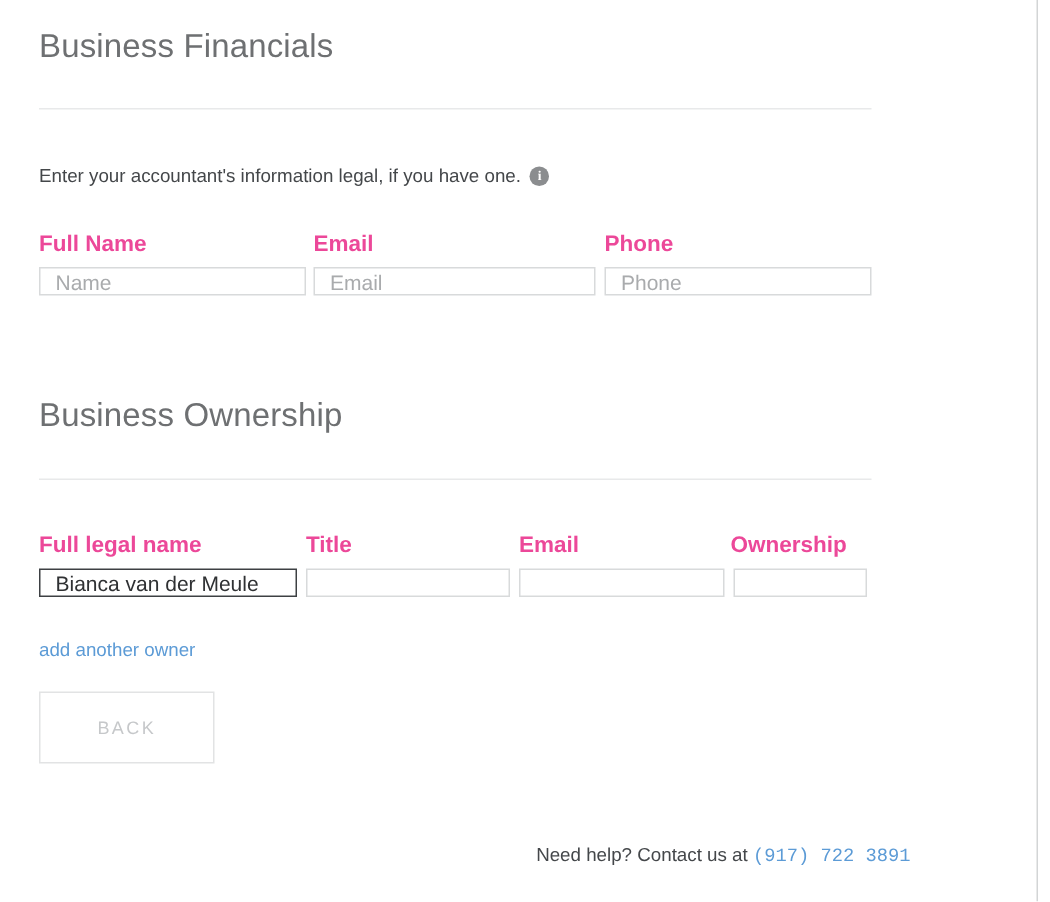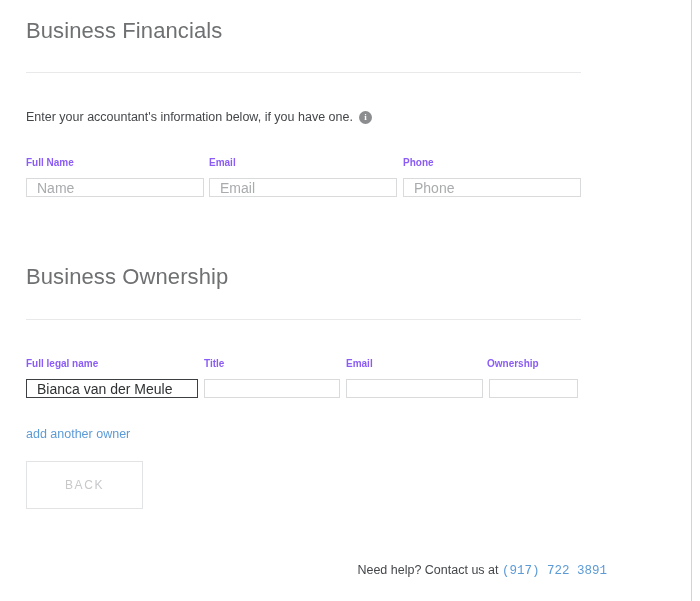--- a/index.html
+++ b/index.html
@@ -82,23 +82,23 @@
     color: #ffffff;
     font-size: 9px;
     font-weight: bold;
     font-family: "Liberation Serif", serif;
     margin-left: 6px;
     line-height: 1;
     user-select: none;
   }
 
   .field-label {
-    font-size: 10px;
+    font-size: 15px;
     font-weight: bold;
-    color: #8b5cf6;
+    color: #ec4899;
     line-height: 15px;
     white-space: nowrap;
   }
 
   .txt-input {
     box-sizing: border-box;
     height: 19px;
     border: 1px solid #d8dadb;
     background: #ffffff;
     font-family: "Liberation Sans", sans-serif;
@@ -175,21 +175,21 @@
   <div class="content" style="top:18px;">
     <h1 class="section-title">Business Financials</h1>
   </div>
 
   <div class="content" style="top:72px;">
     <div class="divider"></div>
   </div>
 
   <div class="content" style="top:109px;">
     <div class="helper-row">
-      <span>Enter your accountant's information below, if you have one.</span>
+      <span>Enter your accountant's information legal, if you have one.</span>
       <span class="info-icon">i</span>
     </div>
   </div>
 
   <div class="content" style="top:155px; height:16px;">
     <div style="position:relative; height:16px;">
       <span class="field-label" style="position:absolute; left:0px;">Full Name</span>
       <span class="field-label" style="position:absolute; left:183px;">Email</span>
       <span class="field-label" style="position:absolute; left:377px;">Phone</span>
     </div>

